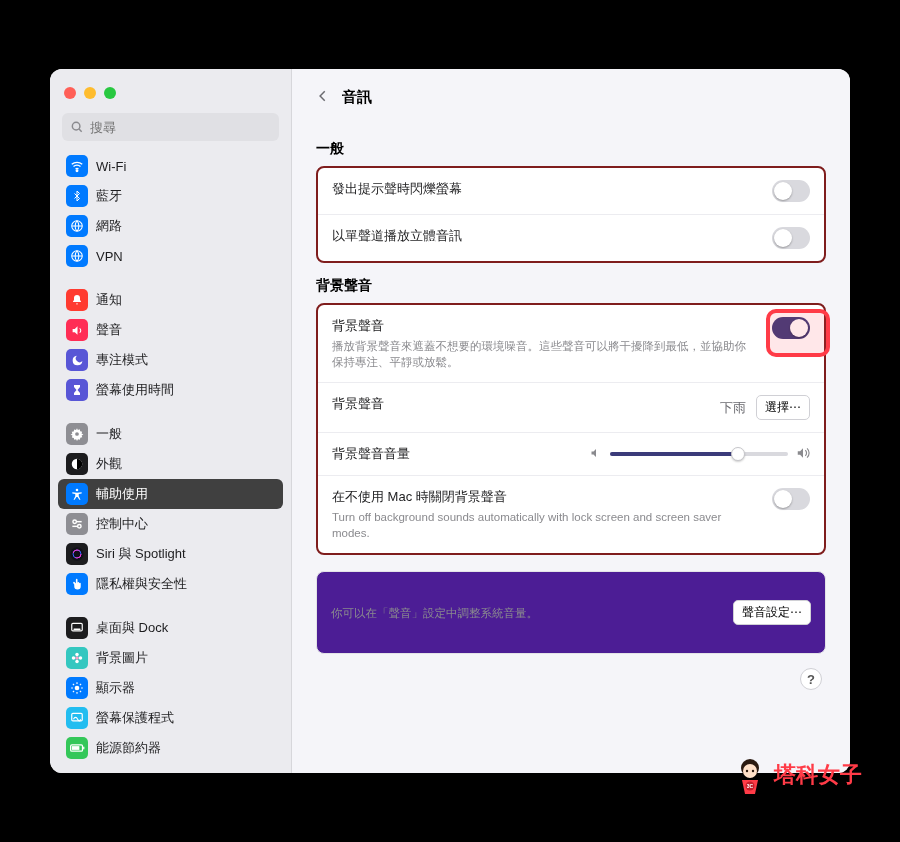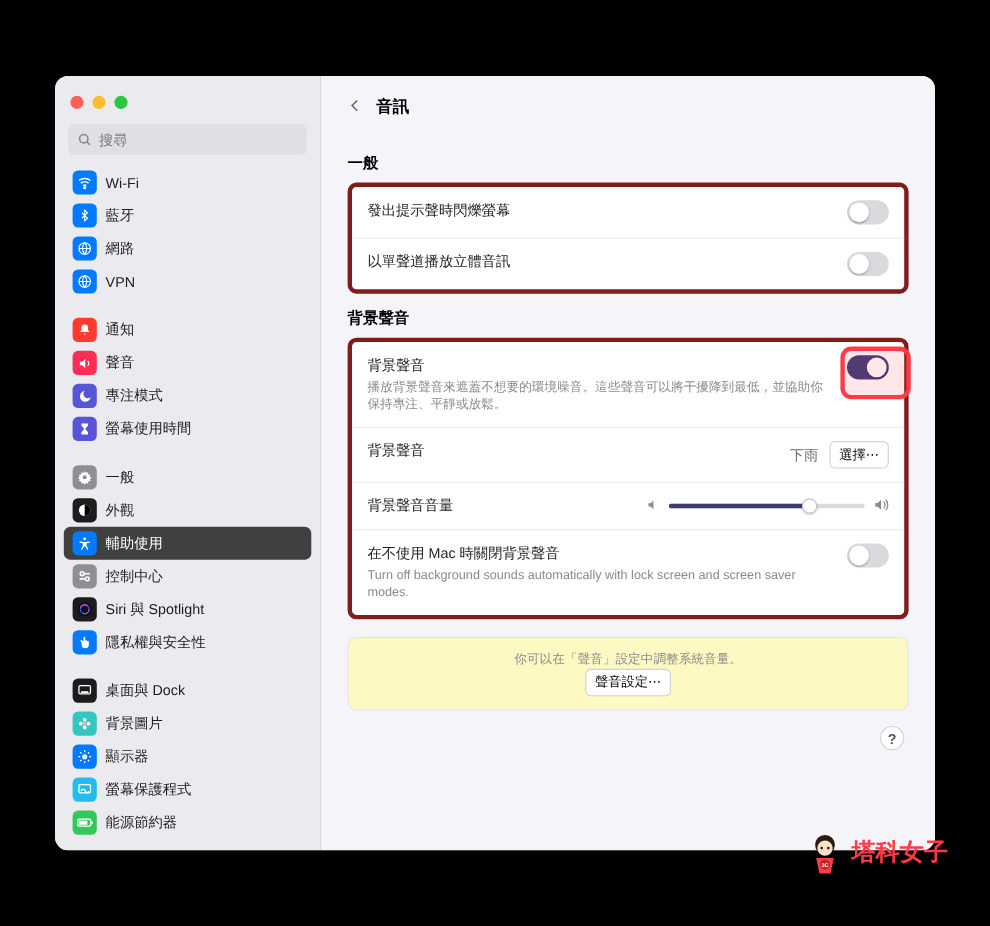--- a/index.html
+++ b/index.html
@@ -67,21 +67,21 @@
   }
   .header {
     display:flex;align-items:center;gap:12px;
     padding: 18px 24px 12px;
   }
   .back-btn { color:#6b6b70; cursor:pointer;}
   .header h1 { font-size:15px; font-weight:600;}
   .content { padding: 6px 24px 24px; }
   .section-title { font-size:14px; font-weight:600; margin: 14px 0 8px; }
   .card {
-    background:#fff; border:4px solid #7f1d1d; border-radius:8px;
+    background:#fff; border:2px solid #7f1d1d; border-radius:8px;
   }
   .row {
     display:flex; align-items:flex-start; justify-content:space-between;
     padding: 12px 14px; gap:16px;
   }
   .row + .row { border-top:1px solid #ececf0;}
   .row-label { font-size:13px; color:#1d1d1f;}
   .row-sub { font-size:11.5px; color:#8a8a8e; margin-top:3px; line-height:1.4;}
   .toggle {
     position:relative; width:38px;height:22px;border-radius:11px;
@@ -111,22 +111,22 @@
   }
   .slider-fill{position:absolute;left:0;top:0;height:100%;background:#3b3b7a;border-radius:2px;}
   .slider-thumb{
     position:absolute;top:50%;width:14px;height:14px;background:#fff;
     border:1px solid #c6c6ca;border-radius:50%;transform:translate(-50%,-50%);
     box-shadow:0 1px 2px rgba(0,0,0,.2);
   }
   .vol-icon{color:#8a8a8e;font-size:11px;}
   .footer-row{
     display:flex;align-items:center;justify-content:space-between;
-    margin-top:16px;padding:12px 14px;
-    background:#fef9c3;border:1px solid #e3e3e7;border-radius:8px;flex-direction:column;
+    margin-top:16px;padding:28px 14px;
+    background:#4c1d95;border:1px solid #e3e3e7;border-radius:8px;
   }
   .help-btn{
     width:22px;height:22px;border-radius:50%;border:1px solid #d0d0d5;
     background:#fff;display:flex;align-items:center;justify-content:center;
     color:#555;font-weight:600;margin:14px 4px 0 auto;cursor:pointer;
   }
   .watermark{
     position:absolute; right:38px; bottom:46px;
     display:flex;align-items:center;gap:6px;
     color:#ff3b47;font-weight:700;font-size:22px;

